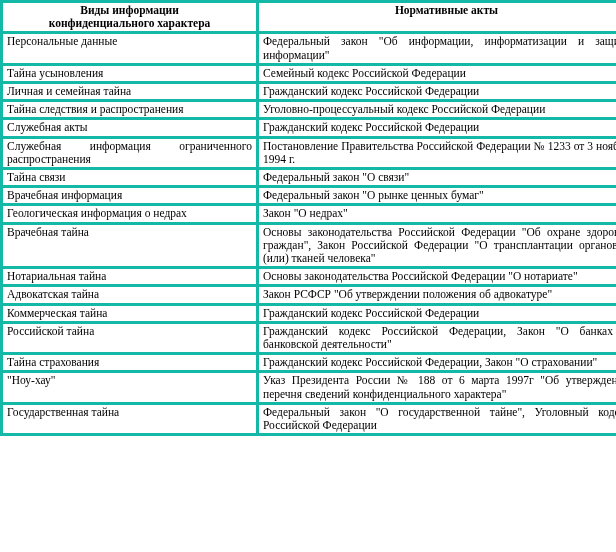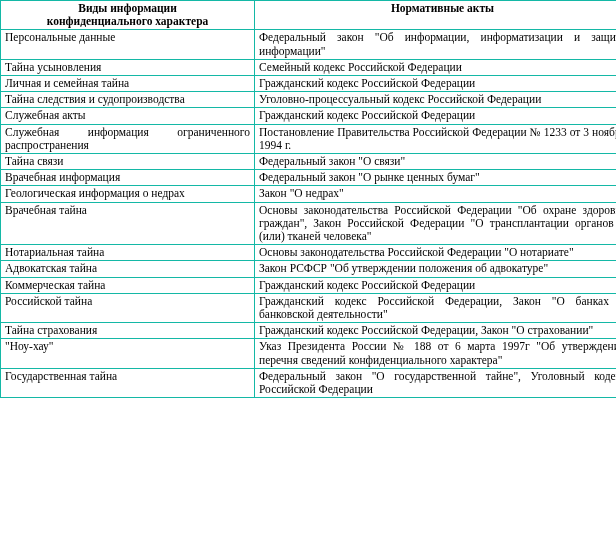--- a/index.html
+++ b/index.html
@@ -14,21 +14,21 @@
     color: #000000;
     overflow: hidden;
   }
   .doc-table {
     width: 614px;
     margin: 0;
     border-collapse: collapse;
     table-layout: fixed;
   }
   .doc-table td, .doc-table th {
-    border: 1px solid #14b8a6;
+    border: 3px solid #14b8a6;
     vertical-align: top;
     padding: 1px 4px 1px 4px;
     font-size: 11.5px;
     line-height: 13.2px;
   }
   .col-type { width: 245px; }
   .col-acts { width: 367px; }
   thead th {
     text-align: center;
     font-weight: bold;
@@ -69,21 +69,21 @@
       </tr>
       <tr>
         <td class="col-type cell-type">Тайна усыновления</td>
         <td class="col-acts">Семейный кодекс Российской Федерации</td>
       </tr>
       <tr>
         <td class="col-type cell-type">Личная и семейная тайна</td>
         <td class="col-acts">Гражданский кодекс Российской Федерации</td>
       </tr>
       <tr>
-        <td class="col-type cell-type">Тайна следствия и судопроизводства</td>
+        <td class="col-type cell-type">Тайна следствия и распространения</td>
         <td class="col-acts justify">Уголовно-процессуальный кодекс Российской Федерации</td>
       </tr>
       <tr>
         <td class="col-type cell-type">Служебная акты</td>
         <td class="col-acts">Гражданский кодекс Российской Федерации</td>
       </tr>
       <tr>
         <td class="col-type cell-type justify-type">Служебная информация ограниченного распространения</td>
         <td class="col-acts justify">Постановление Правительства Российской Федерации № 1233 от 3 ноября 1994 г.</td>
       </tr>

